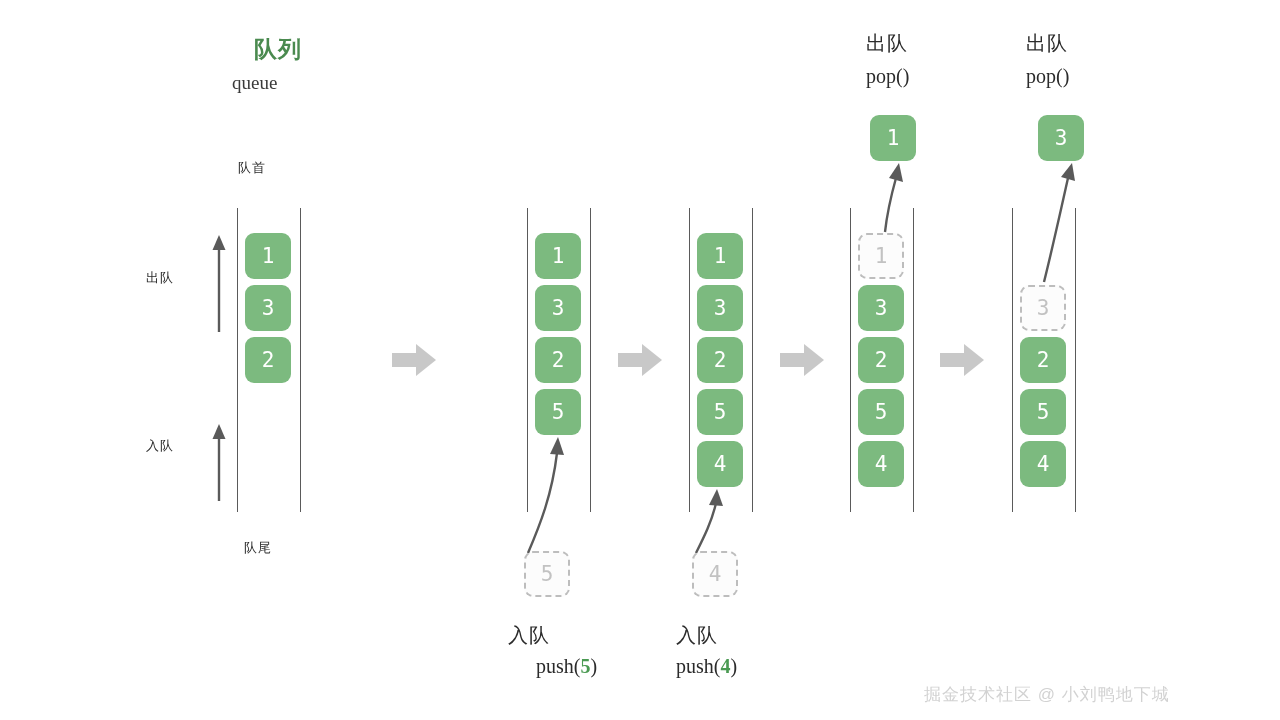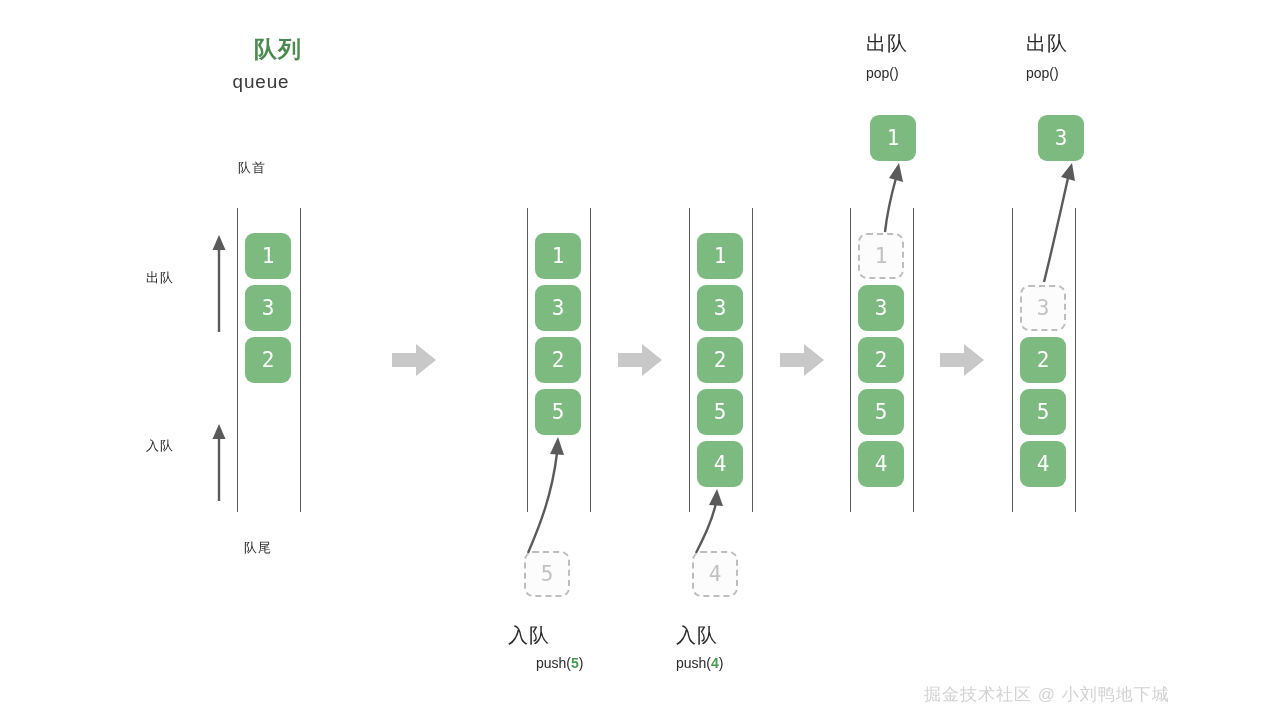--- a/index.html
+++ b/index.html
@@ -12,33 +12,33 @@
   }
   .stage{position:absolute;left:0;top:0;width:1280px;height:720px;}
 
   
   .title-cn{
     position:absolute;font-size:23px;font-weight:bold;color:#4a8a4f;
     letter-spacing:1px;white-space:nowrap;
   }
   .title-en{
     position:absolute;font-size:19px;color:#3a3a3a;
-    font-family:Liberation Mono, monospace;white-space:nowrap;
+    font-family:Liberation Serif, serif;white-space:nowrap;
   }
   .lbl-bold{
     position:absolute;font-size:13px;font-weight:normal;color:#2b2b2b;
     white-space:nowrap;letter-spacing:1px;
   }
   .op-cn{
     position:absolute;font-size:20px;color:#2b2b2b;white-space:nowrap;
     letter-spacing:1px;
   }
   .op-code{
-    position:absolute;font-size:14px;color:#2b2b2b;white-space:nowrap;
-    font-family:Liberation Sans, sans-serif;
+    position:absolute;font-size:20px;color:#2b2b2b;white-space:nowrap;
+    font-family:Liberation Serif, serif;
   }
   .op-code .num{color:#4a9a52;font-weight:bold;}
 
   
   .rail{position:absolute;width:1px;background:#5a5a5a;}
 
   
   .box{
     position:absolute;width:46px;height:46px;border-radius:9px;
     background:#7cba7f;color:#ffffff;

